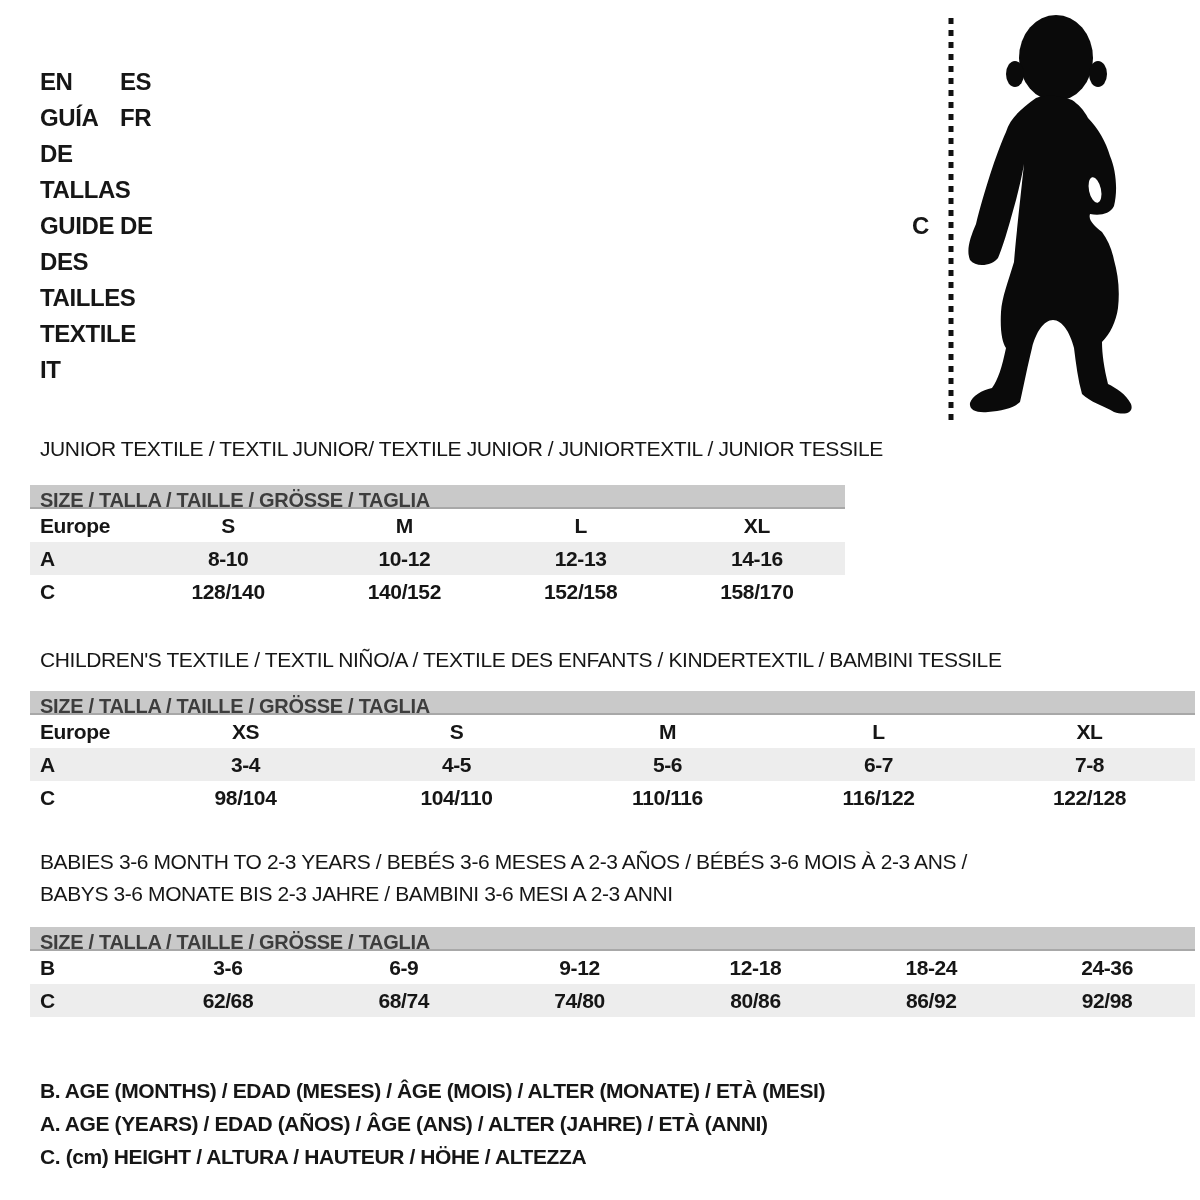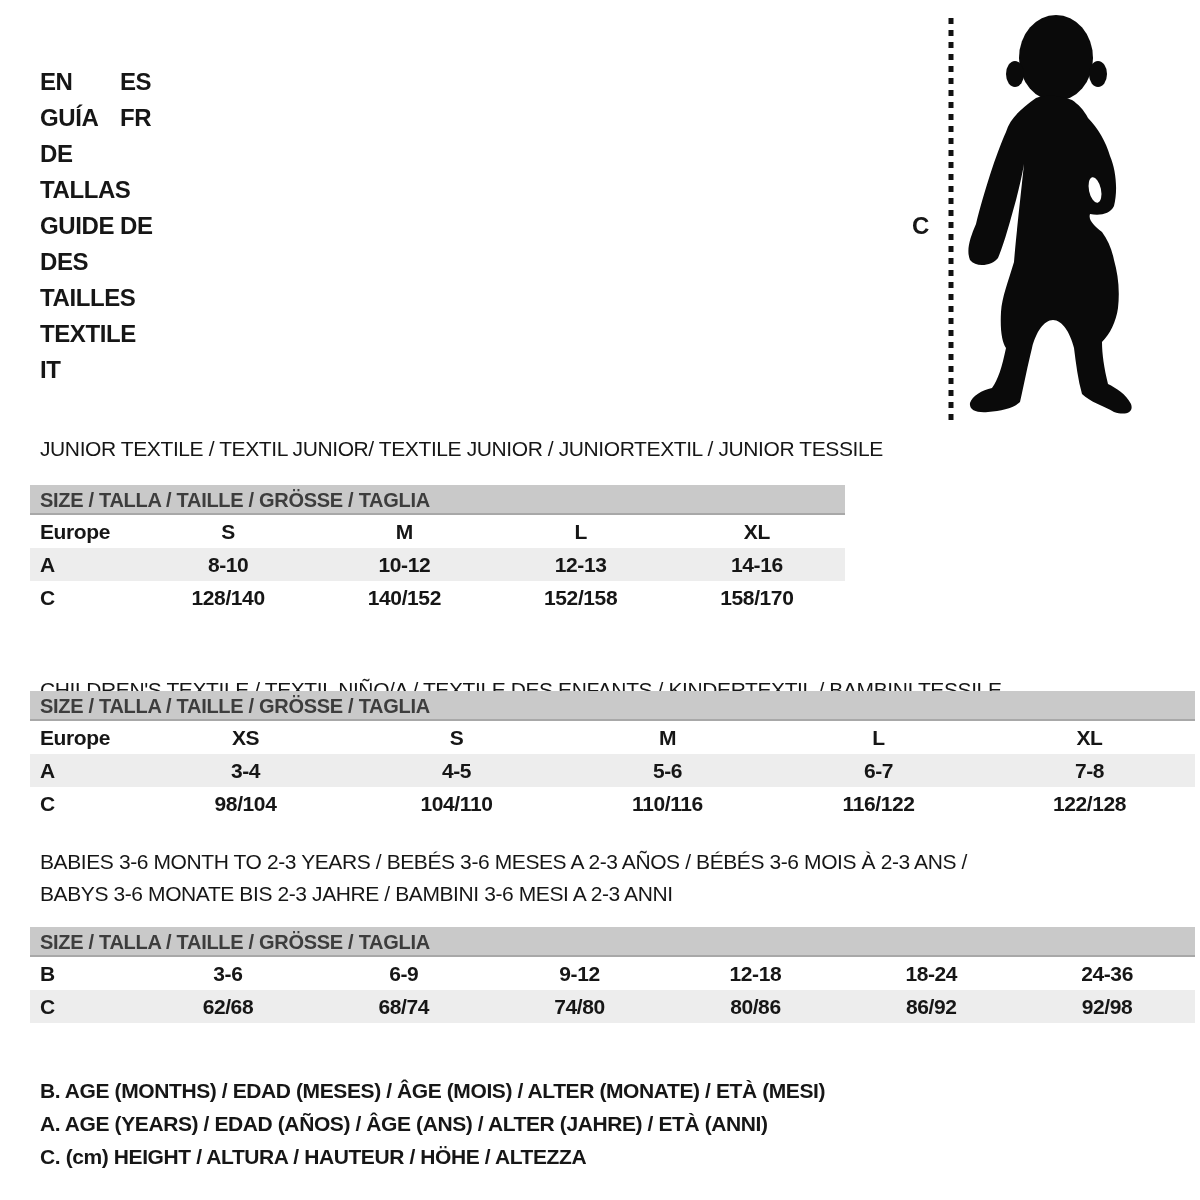--- a/index.html
+++ b/index.html
@@ -13,29 +13,29 @@
   
   .langs{left:40px;top:26px;display:grid;grid-template-columns:78px auto;column-gap:2px;
     font-weight:700;font-size:24px;line-height:36px;letter-spacing:-0.4px;font-stretch:condensed;margin-top:38px;}
   
   .dash-line{left:946px;top:16px;}
   .c-label{left:912px;top:212px;font-weight:700;font-size:24px;letter-spacing:-0.5px;}
   .silhouette{left:958px;top:12px;}
   
   .sec-title{font-weight:400;font-size:21px;line-height:32px;letter-spacing:-0.4px;font-stretch:condensed;white-space:nowrap;}
   .s1-title{left:40px;top:433px;}
-  .s2-title{left:40px;top:674px;}
+  .s2-title{left:40px;top:644px;}
   .s3-title{left:40px;top:846px;}
   
   .size-table{background:#fff;}
   .t1{left:30px;top:485px;width:815px;}
   .t2{left:30px;top:691px;width:1165px;}
   .t3{left:30px;top:927px;width:1165px;}
   .t-bar{
-    height:30px;line-height:30px;background:var(--color-bar_bg,#c9c9c9);
+    height:24px;line-height:30px;background:var(--color-bar_bg,#c9c9c9);
     border-bottom:2px solid var(--color-bar_edge,#a8a8a8);
     color:var(--color-bar_text,#3d3d3d);
     font-weight:700;font-size:20px;padding-left:10px;letter-spacing:-0.3px;font-stretch:condensed;
     box-sizing:border-box;white-space:nowrap;overflow:hidden;
   }
   .t-row{height:33px;display:grid;align-items:center;
     font-weight:700;font-size:21px;letter-spacing:-0.4px;font-stretch:condensed;}
   .t1 .t-row{grid-template-columns:110px repeat(4,1fr);}
   .t2 .t-row{grid-template-columns:110px repeat(5,1fr);}
   .t3 .t-row{grid-template-columns:110px repeat(6,1fr);}

